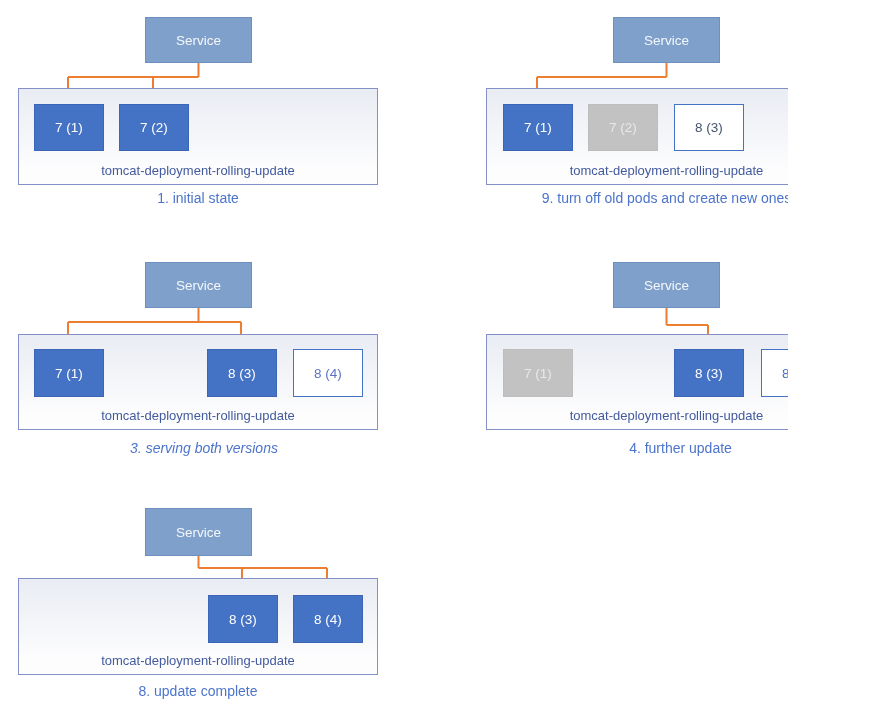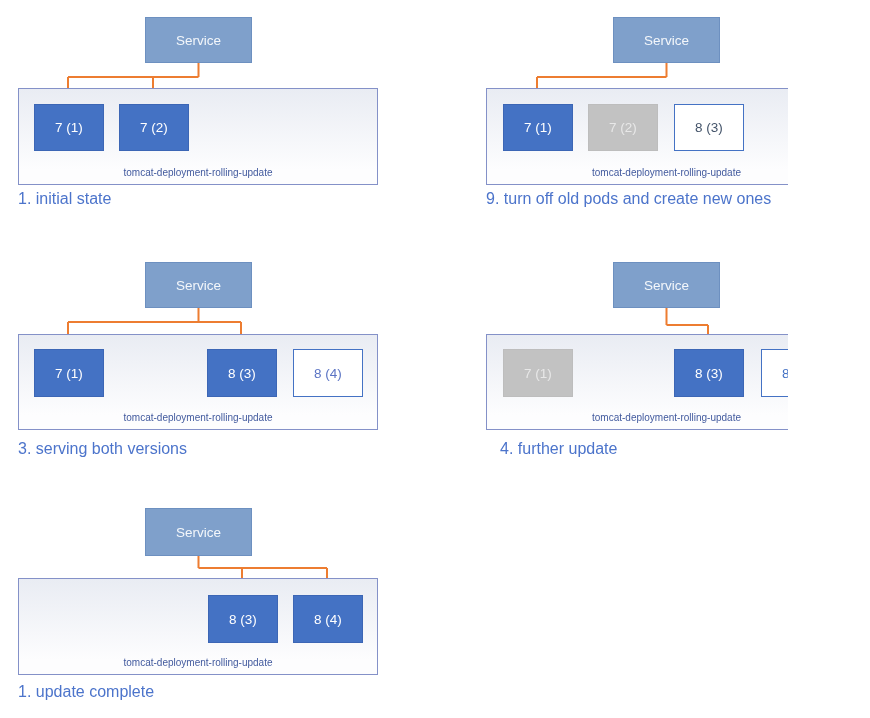--- a/index.html
+++ b/index.html
@@ -34,21 +34,21 @@
     background: linear-gradient(180deg, var(--container-fill-top) 0%, var(--container-fill-bottom) 85%);
     box-sizing: border-box;
     z-index: 1;
   }
   .deployment-label {
     position: absolute;
     left: 0; right: 0;
     bottom: 6px;
     text-align: center;
     color: var(--label-text);
-    font-size: 10px;
+    font-size: 13px;
     white-space: nowrap;
   }
   .pod {
     position: absolute;
     display: flex;
     align-items: center;
     justify-content: center;
     font-size: 13.5px;
     box-sizing: border-box;
     white-space: nowrap;
@@ -63,23 +63,23 @@
     border: 1px solid var(--pod-stopped-border);
     color: var(--pod-stopped-text);
   }
   .pod.new {
     background: var(--pod-new-fill);
     border: 1.5px solid var(--pod-new-border);
     color: var(--pod-new-text);
   }
   .caption {
     position: absolute;
-    text-align: left;
+    text-align: center;
     color: var(--caption-text);
-    font-size: 16px;
+    font-size: 14px;
     white-space: nowrap;
   }
 </style>
 </head>
 <body>
 
 <div id="canvas">
   <svg id="connector-layer" width="870" height="718" viewBox="0 0 870 718">
       <path d="M 198.5 63 L 198.5 77 M 68 77 L 198.5 77 M 68 77 L 68 96 M 153 77 L 153 96" fill="none" stroke="#ED7D31" stroke-width="2"></path>
       <polygon points="62.5,95 73.5,95 68,104" fill="#ED7D31"></polygon>
@@ -140,21 +140,21 @@
     <div class="pod active" style="left: 15px; top: 14px; width: 70px; height: 48px;">
           <span>7 (1)</span>
         </div>
         <div class="pod active" style="left: 188px; top: 14px; width: 70px; height: 48px;">
           <span>8 (3)</span>
         </div>
         <div class="pod new" style="left: 274px; top: 14px; width: 70px; height: 48px; color: rgb(91, 116, 196);">
           <span>8 (4)</span>
         </div>
       </div>
-    <div class="caption" style="left: 18px; top: 440px; width: 360px;">3. serving both versions</div>
+    <div class="caption" style="left: 24px; top: 440px; width: 360px; font-style: italic;">3. serving both versions</div>
   </div>
 
   <div>
     <div class="service-box" style="left: 613px; top: 262px; width: 107px; height: 46px;">
       <span>Service</span>
     </div>
     <div class="deployment-box" style="left: 486px; top: 334px; width: 361px; height: 96px;">
       <div class="deployment-label">tomcat-deployment-rolling-update</div>
     <div class="pod stopped" style="left: 16px; top: 14px; width: 70px; height: 48px;">
           <span>7 (1)</span>
@@ -175,15 +175,15 @@
     </div>
     <div class="deployment-box" style="left: 18px; top: 578px; width: 360px; height: 97px;">
       <div class="deployment-label">tomcat-deployment-rolling-update</div>
     <div class="pod active" style="left: 189px; top: 16px; width: 70px; height: 48px;">
           <span>8 (3)</span>
         </div>
         <div class="pod active" style="left: 274px; top: 16px; width: 70px; height: 48px;">
           <span>8 (4)</span>
         </div>
       </div>
-    <div class="caption" style="left: 18px; top: 683px; width: 360px;">1. update complete</div>
+    <div class="caption" style="left: 18px; top: 683px; width: 360px;">8. update complete</div>
   </div>
 </div>
 
 </body></html>

